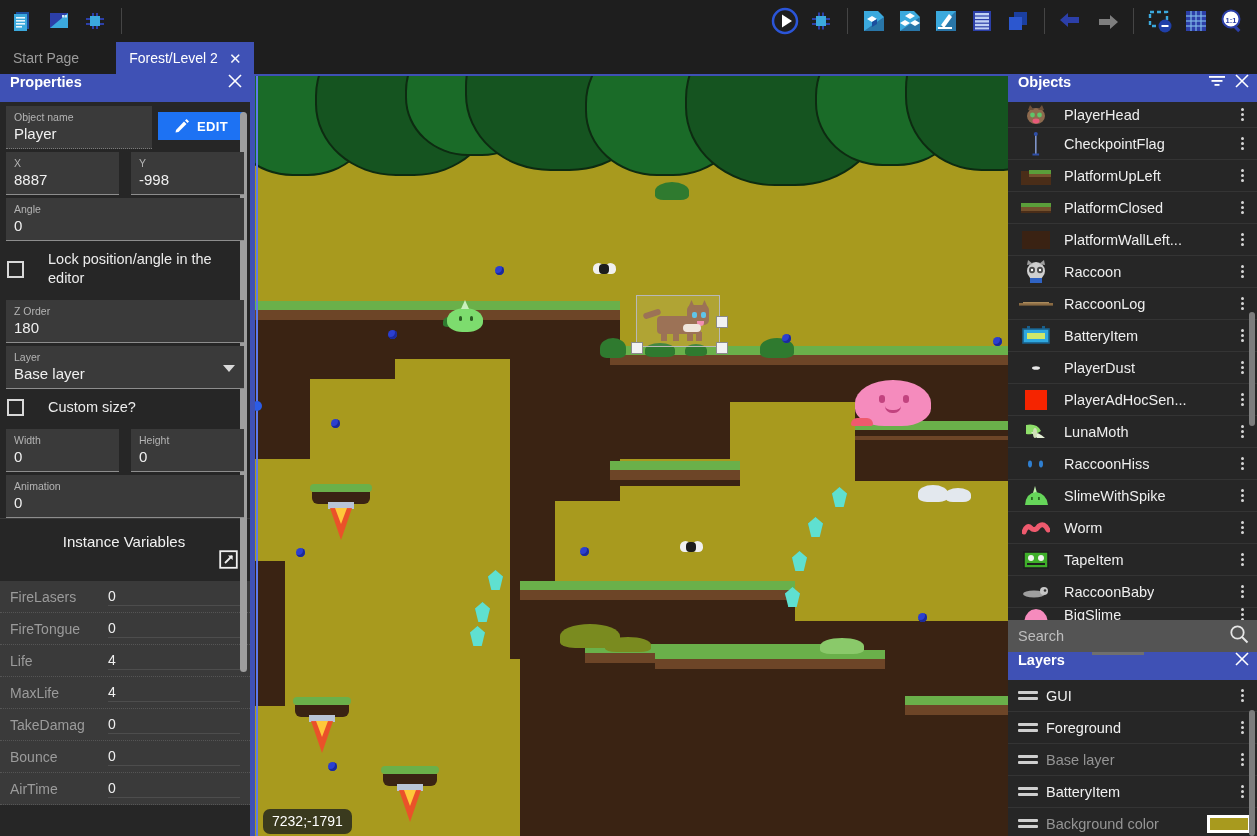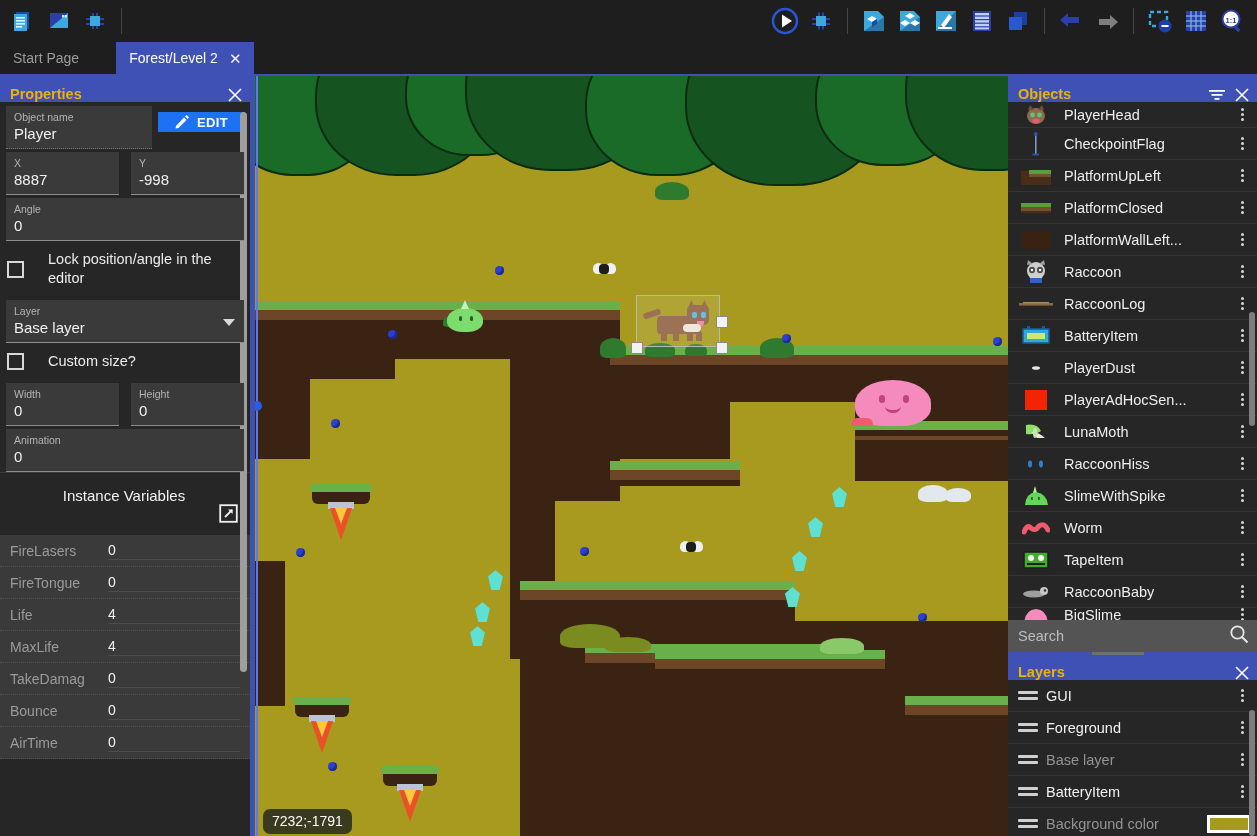--- a/index.html
+++ b/index.html
@@ -35,21 +35,21 @@
   }
   .tab.active { background: #3f51b5; color: #ffffff; }
   .tab .tab-close { margin-left: 11px; font-size: 15px; line-height: 1; color: #fff; opacity: .95; }
 
   
   .props {
     position: absolute; left: 0; top: 74px; width: 250px; height: 762px;
     background: #262626; overflow: hidden;
   }
   .panel-head {
-    height: 28px; background: #3f51b5; color: #eab308; display: flex; align-items: flex-end;
+    height: 28px; background: #3f51b5; color: #ffffff; display: flex; align-items: flex-start;
     padding: 0 8px 0 10px; font-size: 14.5px; font-weight: 600;
   }
   .panel-head .ph-spacer { margin-left: auto; display: flex; align-items: center; gap: 10px; }
   .panel-head .ph-icon { cursor: pointer; display: flex; align-items: center; }
 
   .props-body { position: relative; height: 734px; background: #262626; }
 
   .field {
     background: #3a3a3a; border-bottom: 1px solid #8d8d8d;
     margin: 3px 6px 0 6px; padding: 5px 8px 4px 8px; position: relative;
@@ -57,21 +57,21 @@
   .field .lbl { font-size: 10.5px; color: #b4b4b4; line-height: 13px; }
   .field .val { font-size: 15px; color: #f0f0f0; line-height: 20px; }
   .field.dotted { border-bottom: 1px dotted #7a7a7a; }
 
   .row2 { display: flex; gap: 0; }
   .row2 .field { flex: 1; }
 
   .namerow { display: flex; align-items: flex-start; margin: 4px 6px 0 6px; gap: 6px; }
   .namerow .field { margin: 0; flex: 1; }
   .edit-btn {
-    background: #1d72f3; color: #fff; height: 20px; min-width: 86px;
+    background: #1d72f3; color: #fff; height: 28px; min-width: 86px;
     display: flex; align-items: center; justify-content: center; gap: 7px;
     font-size: 13px; font-weight: 700; letter-spacing: .4px; cursor: pointer; margin-top: 6px;
   }
 
   .checkrow { display: flex; align-items: center; gap: 24px; padding: 9px 10px 9px 7px; }
   .cbox { width: 17px; height: 17px; border: 2px solid #d8d8d8; flex: 0 0 auto; cursor: pointer; }
   .checkrow .ctext { font-size: 14.5px; color: #ececec; line-height: 19px; }
 
   .select-caret {
     position: absolute; right: 9px; top: 50%; transform: translateY(-30%);
@@ -410,20 +410,24 @@
       <div class="field">
         <div class="lbl">Angle</div>
         <div class="val">0</div>
       </div>
 
       <div class="checkrow">
         <span class="cbox"></span>
         <span class="ctext">Lock position/angle in the editor</span>
       </div>
 
+      <div class="field">
+        <div class="lbl">Z Order</div>
+        <div class="val">180</div>
+      </div>
 
       <div class="field">
         <div class="lbl">Layer</div>
         <div class="val">Base layer</div>
         <span class="select-caret"></span>
       </div>
 
       <div class="checkrow">
         <span class="cbox"></span>
         <span class="ctext">Custom size?</span>

